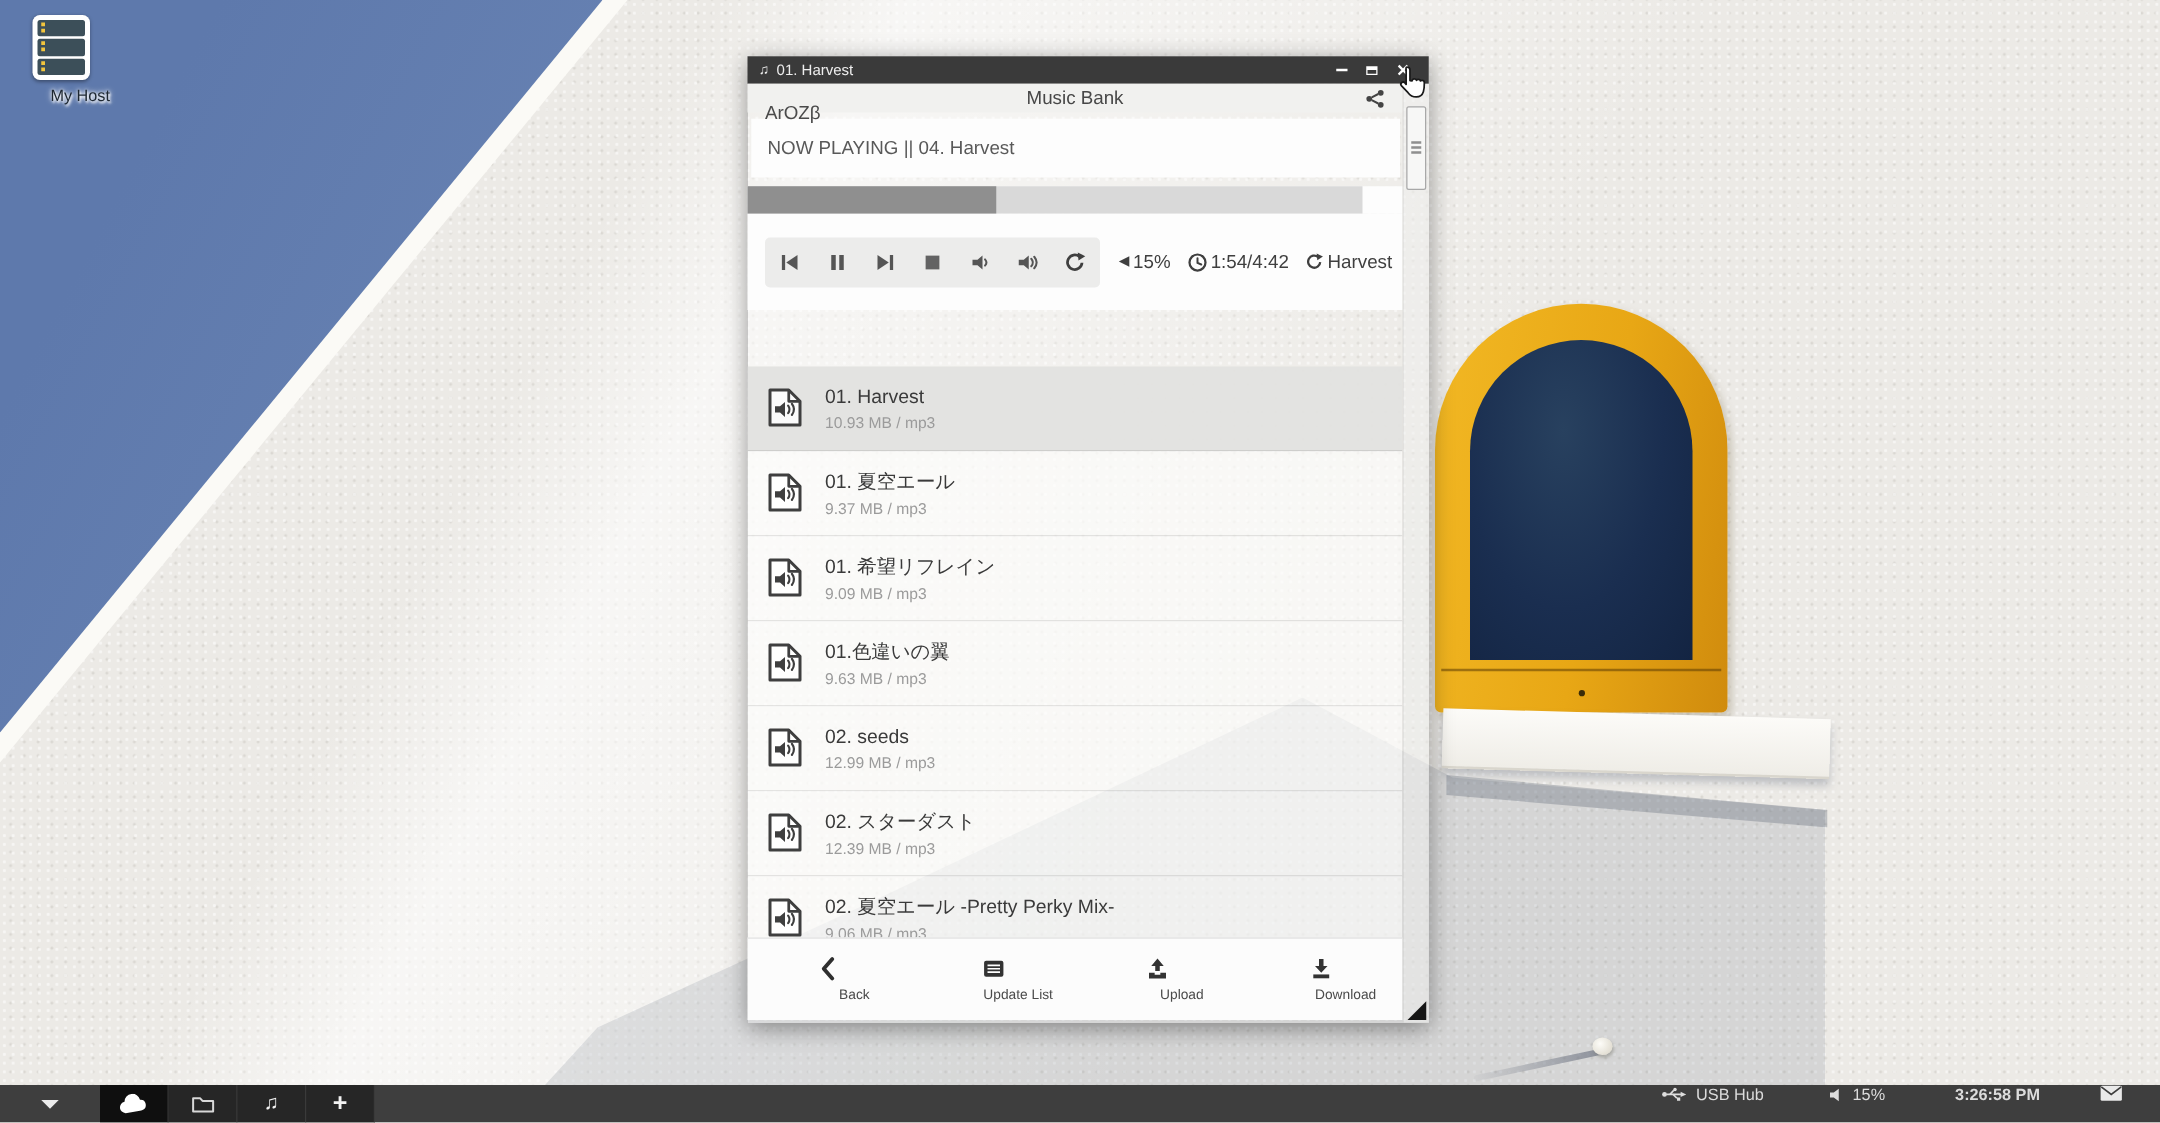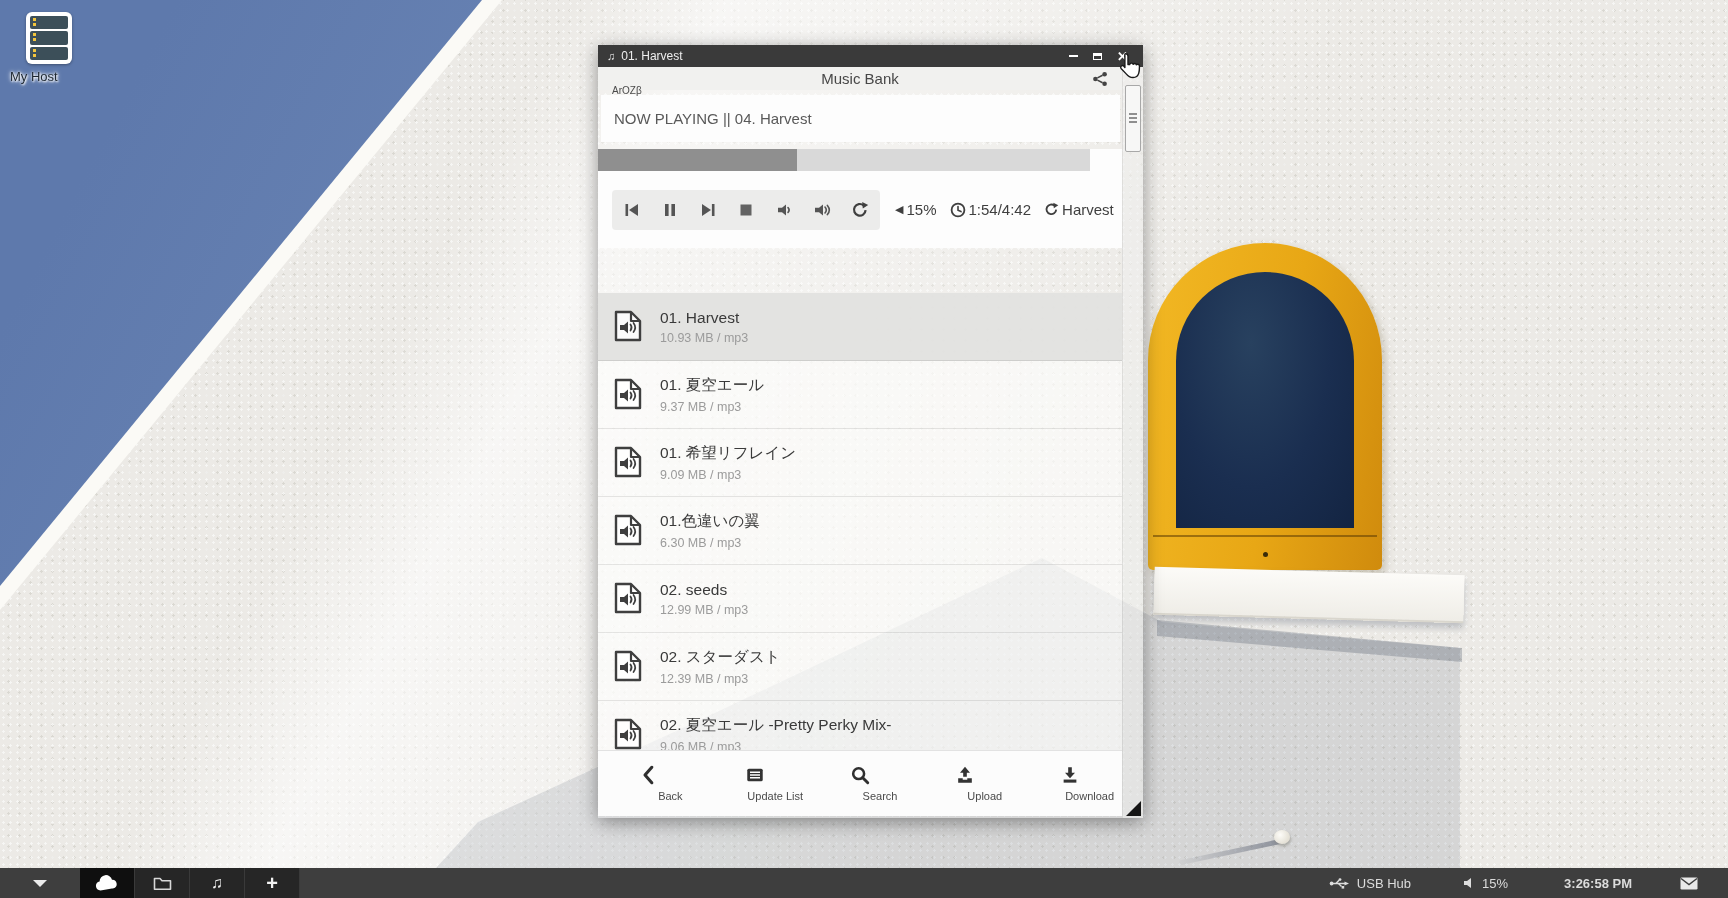--- a/index.html
+++ b/index.html
@@ -38,21 +38,21 @@
   .ledge{position:absolute;left:1154px;top:571px;width:310px;height:46px;
     background:linear-gradient(#fcfbf8,#efede7);transform:rotate(1.6deg);
     border-bottom:2px solid #d9d6cd;box-shadow:0 5px 7px rgba(118,124,140,.4);}
   .pipe-shadow{position:absolute;left:1178px;top:849px;width:110px;height:5px;border-radius:3px;
     background:linear-gradient(90deg,rgba(125,130,142,.05),rgba(110,116,130,.75));
     transform:rotate(-12deg);}
   .pipe-stub{position:absolute;left:1274px;top:830px;width:16px;height:14px;border-radius:50%;
     background:radial-gradient(circle at 38% 35%,#fdfcf8,#d9d4c6);box-shadow:1px 2px 3px rgba(120,120,110,.5);}
 
   
-  .desktop-icon{position:absolute;left:10px;top:12px;width:78px;text-align:left;cursor:default;}
+  .desktop-icon{position:absolute;left:10px;top:12px;width:78px;text-align:right;cursor:default;}
   .host-box{width:46px;height:52px;margin:0 auto;background:#fff;border-radius:6px;
     padding:4px;box-sizing:border-box;box-shadow:0 1px 3px rgba(0,0,0,.35);
     display:flex;flex-direction:column;gap:2px;}
   .host-bar{position:relative;flex:1;background:#3c4f59;border-radius:2px;}
   .host-bar i{position:absolute;left:3px;width:3px;height:3px;background:#f2c53d;}
   .host-bar i:nth-child(1){top:2px;} .host-bar i:nth-child(2){top:7px;}
   .host-label{margin-top:5px;font-size:13px;color:#1d2731;
     text-shadow:0 0 3px #fff,0 0 5px #fff,1px 1px 2px rgba(255,255,255,.95);}
 
   
@@ -71,21 +71,21 @@
   .content{position:absolute;left:0;top:0;width:524px;height:751px;}
   .scrollstrip{position:absolute;left:524px;top:0;width:21px;height:751px;
     background:rgba(238,238,236,.55);border-left:1px solid rgba(0,0,0,.07);box-sizing:border-box;}
   .scrollthumb{position:absolute;left:2px;top:18px;width:16px;height:67px;
     background:#f7f7f6;border:1px solid #a8a8a8;border-radius:2px;box-sizing:border-box;}
   .grip{position:absolute;left:3px;right:3px;top:31px;height:1.5px;background:#8f8f8f;
     box-shadow:0 -4px 0 #8f8f8f,0 4px 0 #8f8f8f;}
 
   .m-header{position:absolute;top:0;width:524px;height:23px;background:#f1f1ef;
     display:flex;align-items:center;padding:0 14px;box-sizing:border-box;}
-  .brand{font-size:10px;color:#4a4a4a;z-index:1;margin-top:24px;}
+  .brand{font-size:15px;color:#4a4a4a;z-index:1;margin-top:24px;}
   .app-title{position:absolute;left:0;right:0;text-align:center;font-size:15px;color:#474747;}
   .share-btn{margin-left:auto;z-index:1;display:flex;align-items:center;}
 
   .npbox{position:absolute;top:28px;left:3px;width:519px;height:47px;background:#fdfdfd;
     display:flex;align-items:center;padding:0 13px;box-sizing:border-box;
     font-size:15px;color:#595959;}
 
   .progress-row{position:absolute;top:82px;left:0;width:524px;height:22px;background:#fdfdfd;}
   .progress{width:492px;height:22px;background:#d9d9d9;}
   .progress-fill{height:100%;background:#8f8f8f;width:40%;}
@@ -126,21 +126,21 @@
   
   .taskbar{position:absolute;left:0;bottom:0;width:1728px;height:30px;background:#3e3e3e;
     display:flex;align-items:stretch;z-index:20;}
   .tb-chevron{width:80px;display:flex;align-items:center;justify-content:center;}
   .chev{width:0;height:0;border-left:7px solid transparent;border-right:7px solid transparent;
     border-top:7px solid #ececec;}
   .tile{width:55px;background:#262626;border-right:1px solid #3a3a3a;
     display:flex;align-items:center;justify-content:center;box-sizing:border-box;}
   .tile.active{background:#0f0f0f;}
   .tile-glyph{color:#f2f2f2;font-size:16px;line-height:1;}
-  .tb-status{margin-left:auto;display:flex;align-items:center;padding-right:30px;
+  .tb-status{margin-left:auto;display:flex;align-items:flex-start;padding-right:30px;
     color:#dcdcdc;font-size:13px;}
   .tb-group{display:flex;align-items:center;gap:7px;}
   .g-usb{margin-right:52px;} .g-vol{margin-right:56px;} .g-clock{margin-right:48px;font-weight:bold;}
 
   
   .cursor{position:absolute;left:1118px;top:52px;z-index:50;pointer-events:none;}
 </style>
 </head>
 <body>
 
@@ -327,21 +327,21 @@
       <div class="track-title">01. 希望リフレイン</div>
       <div class="track-meta">9.09 MB / mp3</div>
     </div>
   </div>
           <div class="track-row">
     <svg class="track-icon" viewBox="0 0 30 34">
               <use href="#def-audio-file"></use>
             </svg>
     <div class="track-text">
       <div class="track-title">01.色違いの翼</div>
-      <div class="track-meta">6.30 MB / mp3</div>
+      <div class="track-meta">9.63 MB / mp3</div>
     </div>
   </div>
           <div class="track-row">
     <svg class="track-icon" viewBox="0 0 30 34">
               <use href="#def-audio-file"></use>
             </svg>
     <div class="track-text">
       <div class="track-title">02. seeds</div>
       <div class="track-meta">12.99 MB / mp3</div>
     </div>
@@ -372,27 +372,20 @@
               <polyline points="13,2.5 5.5,11 13,19.5" fill="none" stroke="#2f2f2f" stroke-width="3.4" stroke-linecap="round" stroke-linejoin="round"></polyline>
             </svg>
           <span class="tool-label">Back</span>
         </div>
         <div class="tool">
           <svg width="22" height="20" viewBox="0 0 22 22">
               <rect x="2.5" y="4" width="17" height="14" rx="1.8" fill="#333"></rect>
               <path d="M5.5 8 h11 M5.5 11 h11 M5.5 14 h11" stroke="#fff" stroke-width="1.5"></path>
             </svg>
           <span class="tool-label">Update List</span>
-        </div>
-        <div class="tool">
-          <svg width="22" height="20" viewBox="0 0 22 22">
-              <circle cx="9.5" cy="9.5" r="6" fill="none" stroke="#2f2f2f" stroke-width="2.8"></circle>
-              <line x1="14" y1="14" x2="19.5" y2="19.5" stroke="#2f2f2f" stroke-width="3.2" stroke-linecap="round"></line>
-            </svg>
-          <span class="tool-label">Search</span>
         </div>
         <div class="tool">
           <svg width="22" height="20" viewBox="0 0 22 22">
               <polygon points="11,2 16.5,8.5 13,8.5 13,13 9,13 9,8.5 5.5,8.5" fill="#333"></polygon>
               <path d="M3.5 14.5 h5 v1.8 h5 v-1.8 h5 v5 h-15 z" fill="#333"></path>
             </svg>
           <span class="tool-label">Upload</span>
         </div>
         <div class="tool">
           <svg width="22" height="20" viewBox="0 0 22 22">

